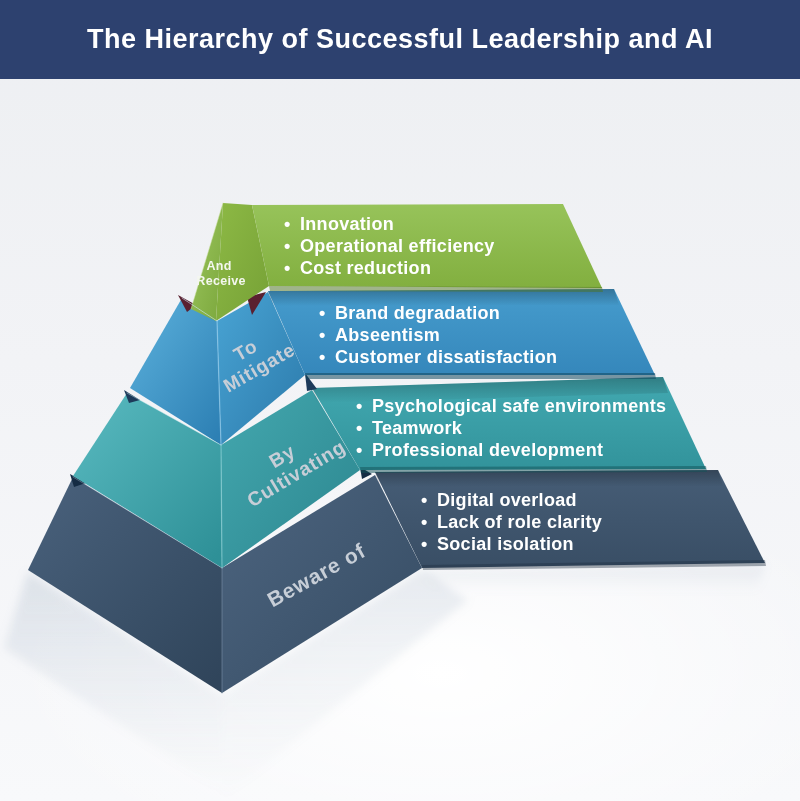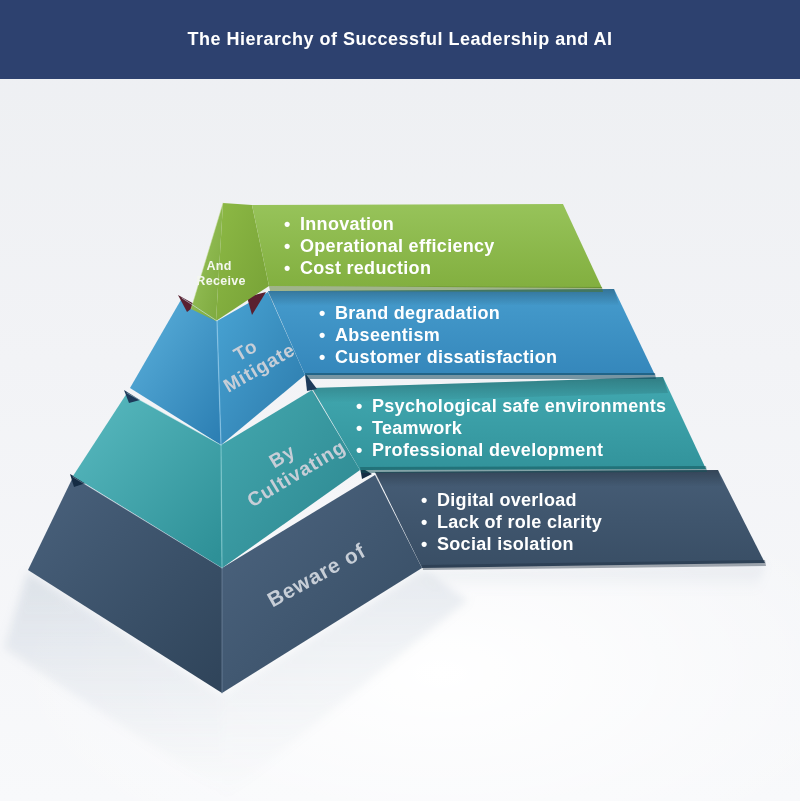--- a/index.html
+++ b/index.html
@@ -11,21 +11,21 @@
     position:relative; width:800px; height:801px; overflow:hidden;
     background:
       radial-gradient(ellipse 620px 300px at 55% 84%, #ffffff 0%, rgba(255,255,255,0) 70%),
       linear-gradient(180deg,#edeff2 0%, #f2f3f6 45%, #f8f9fb 100%);
   }
   .titlebar {
     position:absolute; top:0; left:0; width:800px; height:79px;
     background:#2d416f; display:flex; align-items:center; justify-content:center;
   }
   .titlebar h1 {
-    margin:9px; color:#ffffff; font-size:18px; font-weight:bold; letter-spacing:.5px;
+    margin:9px; color:#ffffff; font-size:27px; font-weight:bold; letter-spacing:.5px;
   }
   svg.pyramid { position:absolute; left:0; top:0; }
   text.item { fill:#ffffff; font-size:18px; font-weight:bold; letter-spacing:.3px; }
   text.face-label { fill:#c7ced7; font-weight:bold; letter-spacing:.9px; }
   text.apex-label { fill:#f4f7ef; font-size:12.5px; font-weight:bold; letter-spacing:.3px; }
 </style>
 </head>
 <body>
 
 <div class="canvas">

